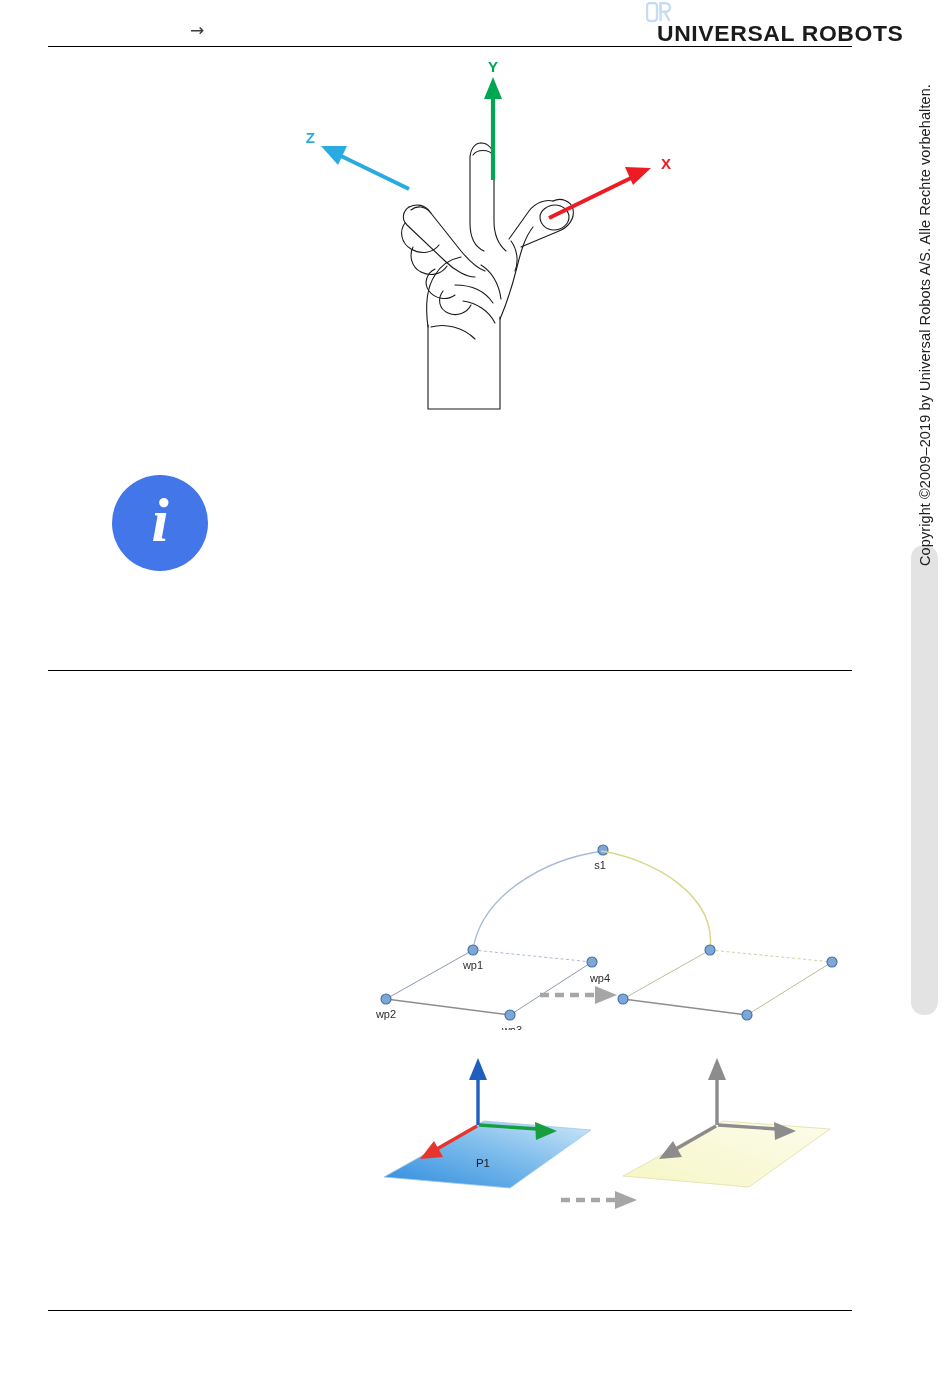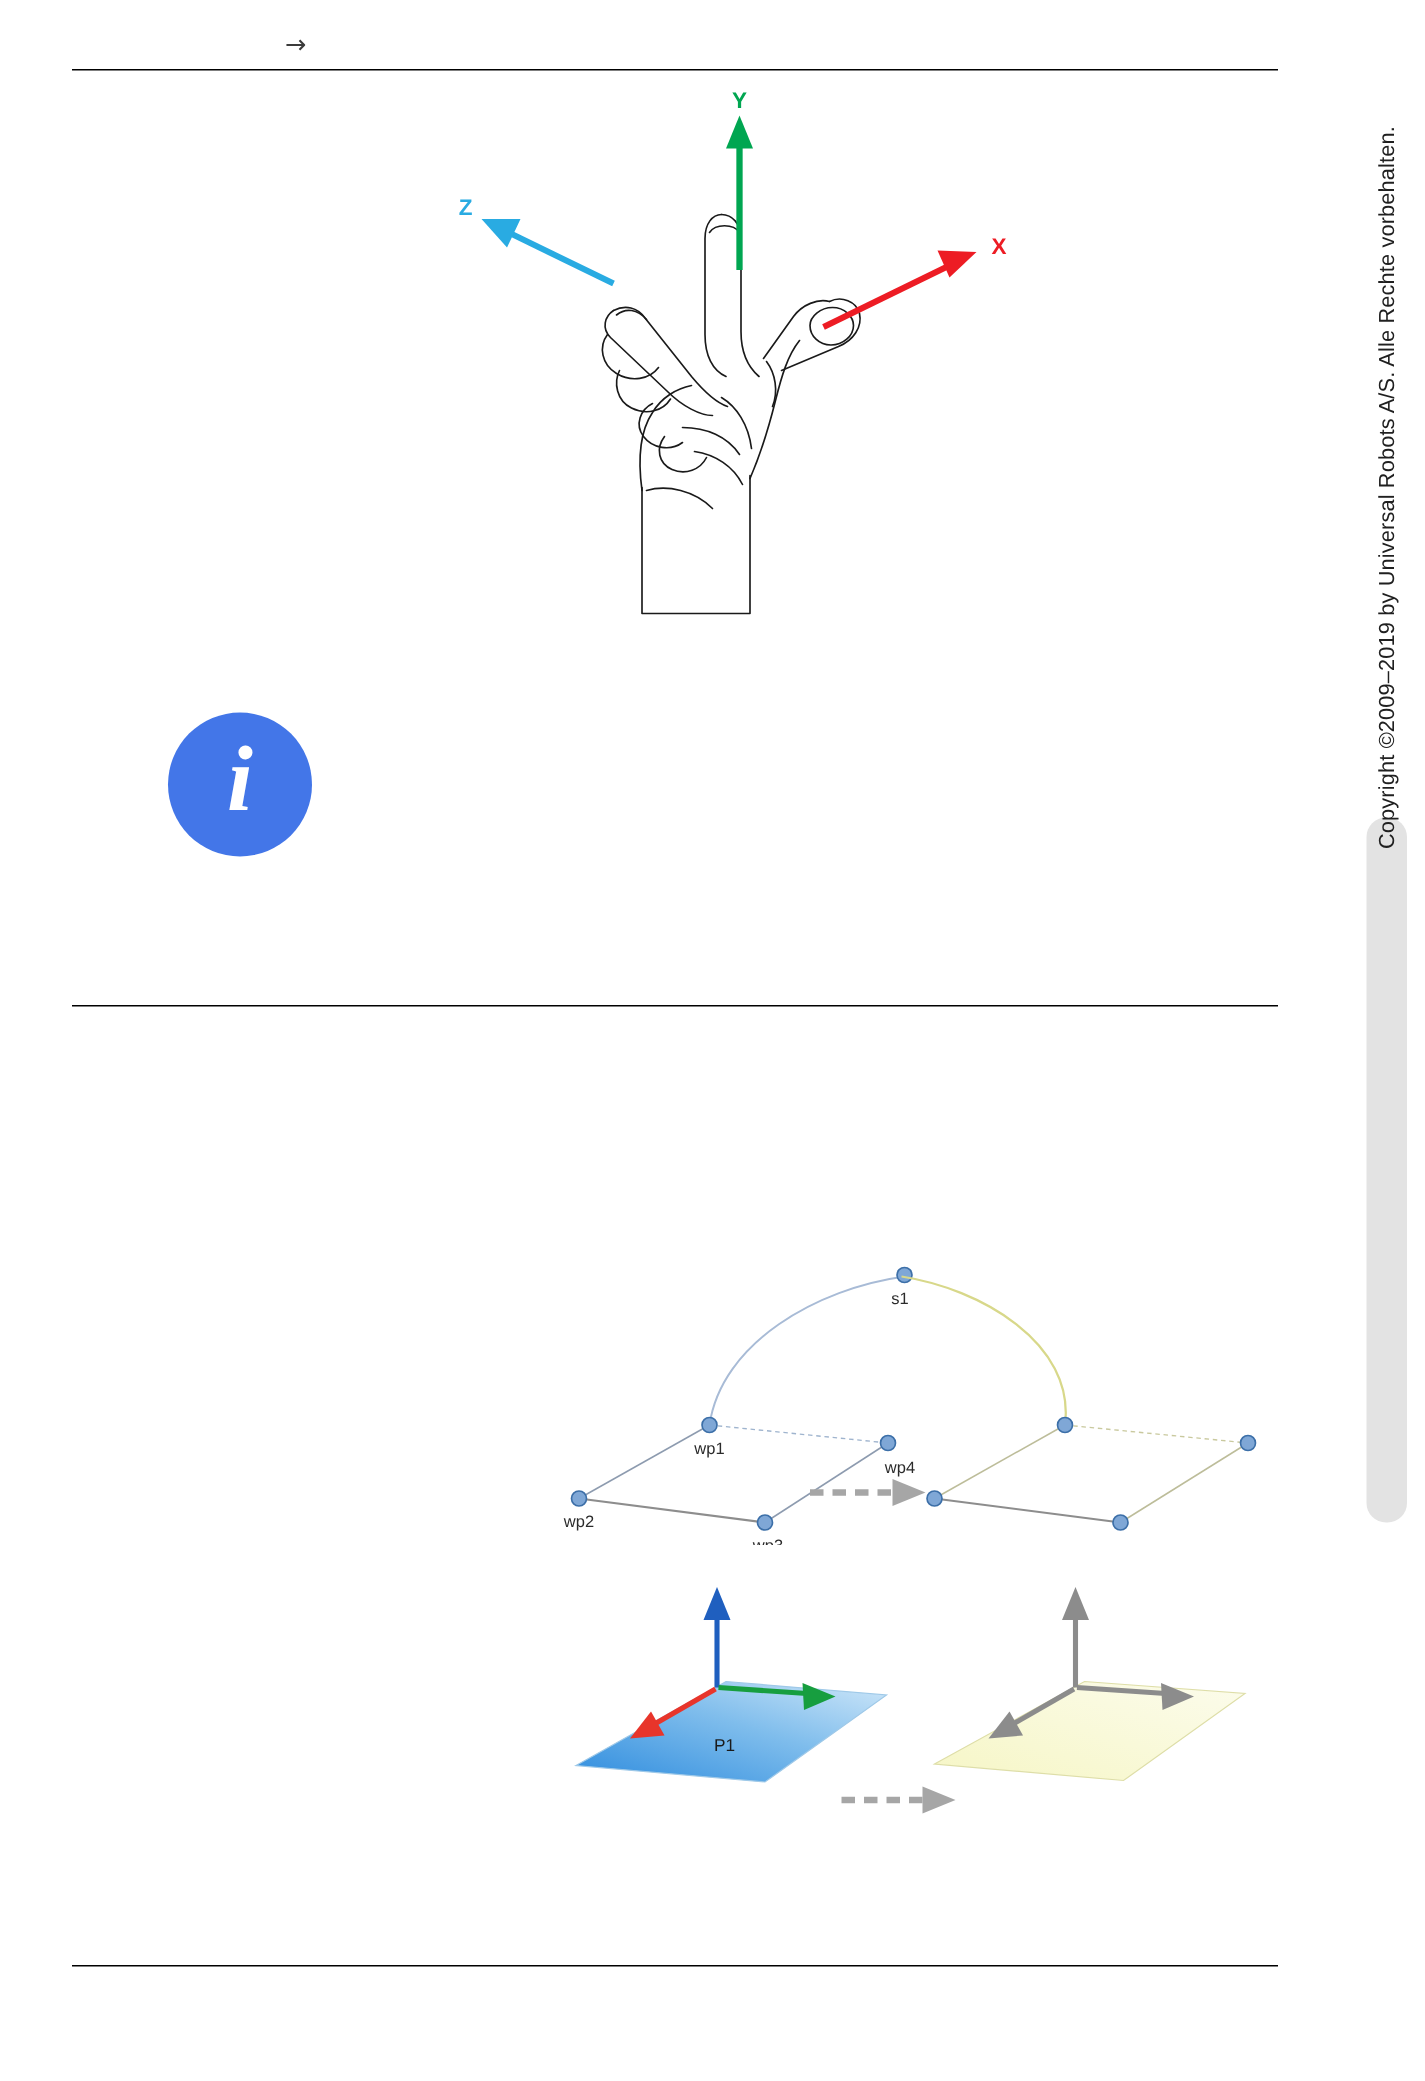--- a/index.html
+++ b/index.html
@@ -74,20 +74,29 @@
     font-size:11px;fill:#2b2b2b;
     font-family:"Liberation Sans", sans-serif;
   }
 </style>
 </head>
 <body>
 
 <div id="header">
   <div id="header-arrow">→</div>
 
+  <div id="brand">
+    <svg id="ur-mark" viewBox="0 0 26 24">
+      <rect x="1" y="1" width="10" height="18" rx="3" ry="3" fill="none" stroke="#C6DCF2" stroke-width="2.4"></rect>
+      <path d="M14.6 1.2 h5.1 a4.3 4.3 0 0 1 0 8.6 h-5.1 z" fill="none" stroke="#C6DCF2" stroke-width="2.4"></path>
+      <line x1="14.6" y1="1.2" x2="14.6" y2="19" stroke="#C6DCF2" stroke-width="2.4"></line>
+      <line x1="18.6" y1="9.8" x2="23.4" y2="19" stroke="#C6DCF2" stroke-width="2.4"></line>
+    </svg>
+    <div id="brand-word">UNIVERSAL ROBOTS</div>
+  </div>
 </div>
 
 <div class="rule" id="rule-top"></div>
 
 <svg id="hand-figure" viewBox="0 0 400 365">
 
   <g fill="none" stroke="#1a1a1a" stroke-width="1.1" stroke-linecap="round" stroke-linejoin="round">
 
     <path d="M143 270 L143 354 L215 354 L215 262"></path>
 

